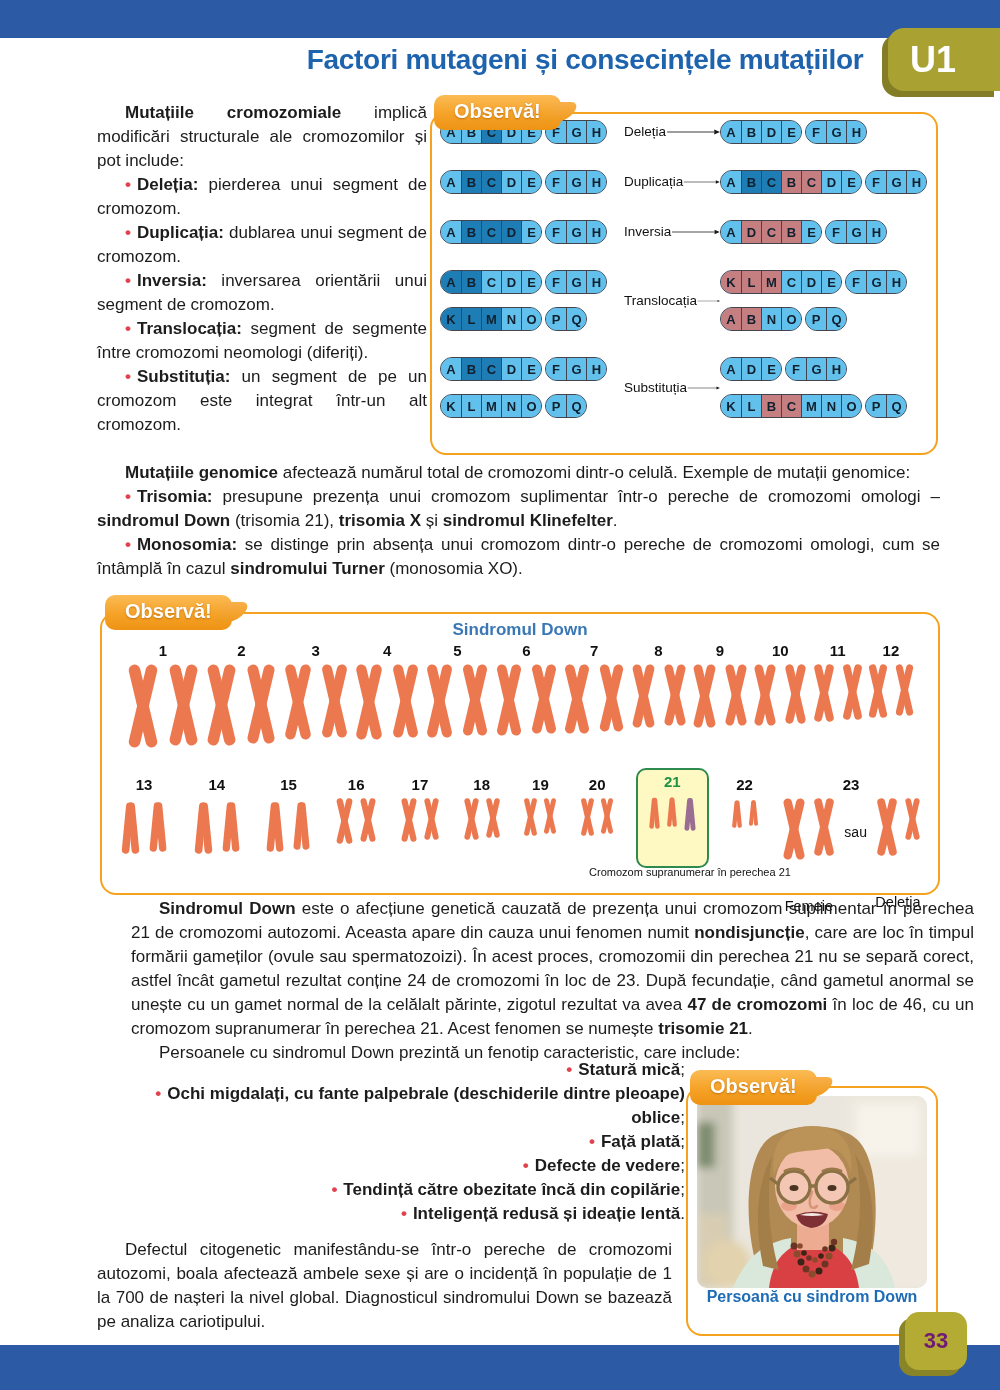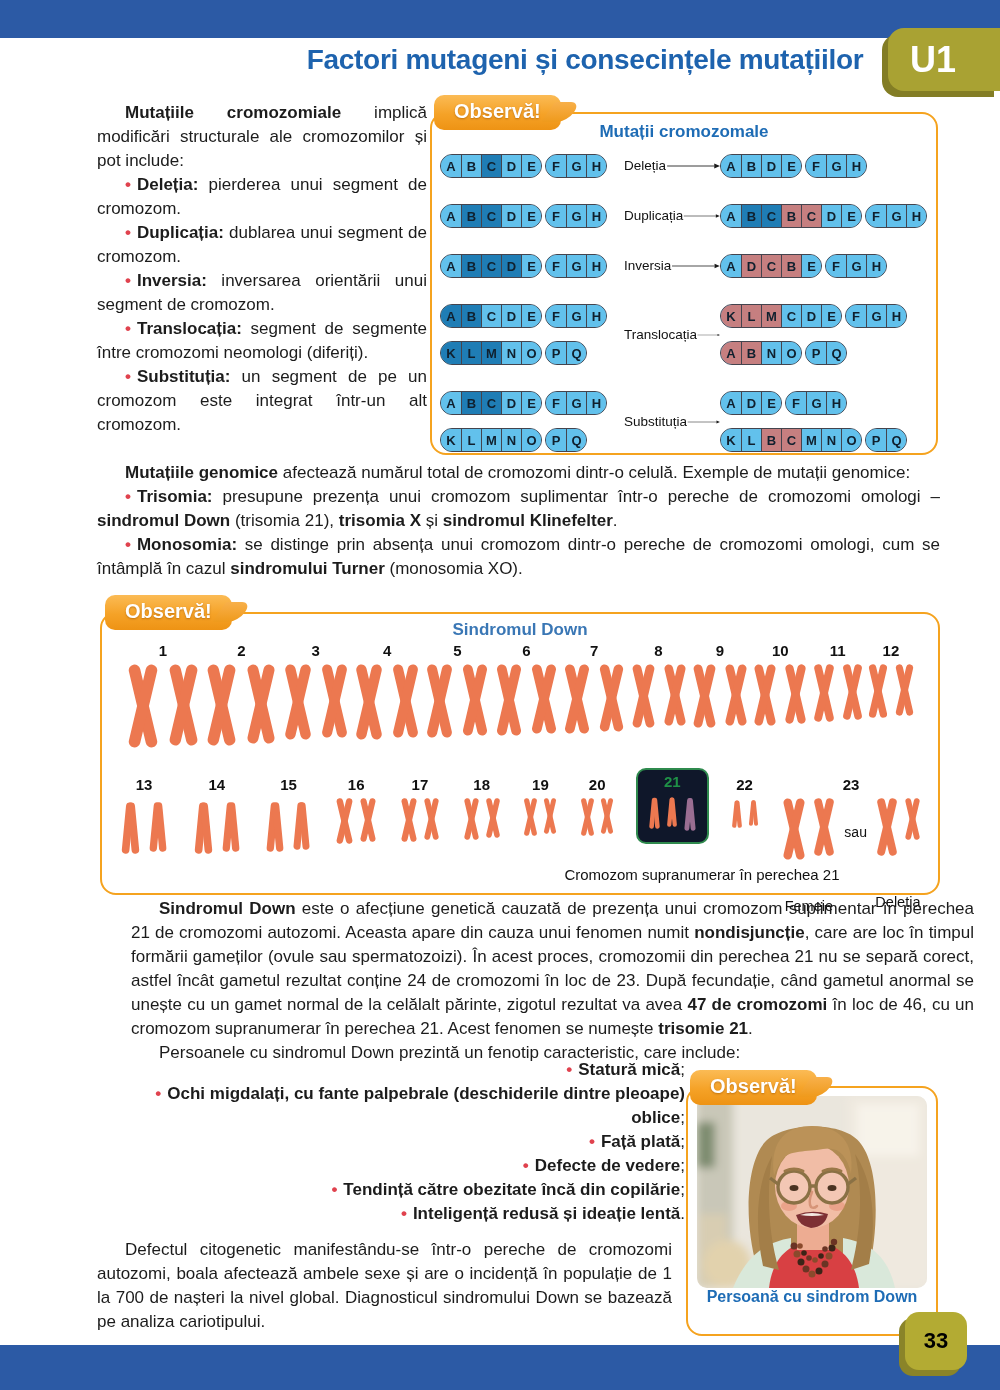--- a/index.html
+++ b/index.html
@@ -69,39 +69,39 @@
   
   #box2 { left:100px; top:612px; width:840px; height:283px; padding:4px 14px 0; }
   #box2 .ktitle { text-align:center; font-size:17px; font-weight:bold; color:#3a77b5; margin:2px 0 2px; }
   .krow { display:flex; justify-content:space-between; align-items:flex-start; }
   #kary-row1 { padding:0 8px; margin-bottom:12px; height:122px; }
   #kary-row2 { padding:0 2px; }
   .kpair { display:flex; flex-direction:column; align-items:center; }
   .knum { font-size:15px; font-weight:bold; color:#111; margin-bottom:5px; }
   .kchroms { display:flex; gap:3px; align-items:flex-start; }
   .pair-hl {
-    border:2px solid #2f8a4e; background:#0f172a; border-radius:10px;
-    padding:3px 9px 11px; margin-top:-8px; z-index:1;
+    border:2px solid #2f8a4e; background:#fef9c3; border-radius:10px;
+    padding:3px 9px 35px; margin-top:-8px; z-index:1;
   }
   .pair-hl .knum { color:#1f9147; }
-  .kcaption { position:absolute; left:420px; top:252px; width:360px; text-align:center; font-size:15px; color:#111; }
+  .kcaption { position:absolute; left:408px; top:252px; width:360px; text-align:center; font-size:11px; color:#111; }
   .sex-row { display:flex; align-items:flex-start; gap:7px; }
   .sexcol { display:flex; flex-direction:column; align-items:center;gap:32px; }
   .sexlabel { font-size:14.5px; margin-top:6px; color:#111; }
   .sau { font-size:14px; color:#111; margin-top:26px;text-align:right; }
 
   
   #box3 { left:686px; top:1086px; width:252px; height:250px; padding:8px 9px 6px; }
   #box3 .photo-wrap { border-radius:10px; overflow:hidden; line-height:0; }
   .photo-caption { text-align:center; font-size:16px; font-weight:bold; color:#1e6cb5; margin-top:0; }
 
   .page-badge {
     position:absolute; left:905px; top:1312px; width:62px; height:58px;
     background:#b3ab33; border-radius:14px; box-shadow:-6px 6px 0 #8a8429;
-    color:#000000; font-size:22px; font-weight:bold; display:flex; align-items:center; justify-content:center; z-index:7;
+    color:#701a75; font-size:22px; font-weight:bold; display:flex; align-items:center; justify-content:center; z-index:7;
   }
 </style>
 </head>
 <body>
 
 <div class="top-bar"></div>
 <div class="unit-badge">
     <span>U1</span>
   </div>
 <div class="page-title">Factori mutageni și consecințele mutațiilor</div>
@@ -110,21 +110,20 @@
   <p class="para"><span><span class="b">Mutațiile cromozomiale</span><span> implică modificări structurale ale cromozomilor și pot include:</span></span></p>
   <p class="para"><span class="dot">•</span><span><span class="b">Deleția:</span><span> pierderea unui segment de cromozom.</span></span></p>
   <p class="para"><span class="dot">•</span><span><span class="b">Duplicația:</span><span> dublarea unui segment de cromozom.</span></span></p>
   <p class="para"><span class="dot">•</span><span><span class="b">Inversia:</span><span> inversarea orientării unui segment de cromozom.</span></span></p>
   <p class="para"><span class="dot">•</span><span><span class="b">Translocația:</span><span> segment de segmente între cromozomi neomologi (diferiți).</span></span></p>
   <p class="para"><span class="dot">•</span><span><span class="b">Substituția:</span><span> un segment de pe un cromozom este integrat într-un alt cromozom.</span></span></p>
 </div>
 
 <div class="obox" id="box1">
   <div class="observa-tag" style="top:-19px; left:2px;">Observă!</div>
-  <div class="mtitle">Mutații cromozomale</div>
   <div id="mrows">
       <div class="mrow">
         <div class="mside">
           <div class="chrom">
             <div class="cgroup">
               <div class="cell">A</div>
               <div class="cell">B</div>
               <div class="cell dark">C</div>
               <div class="cell">D</div>
               <div class="cell">E</div>

